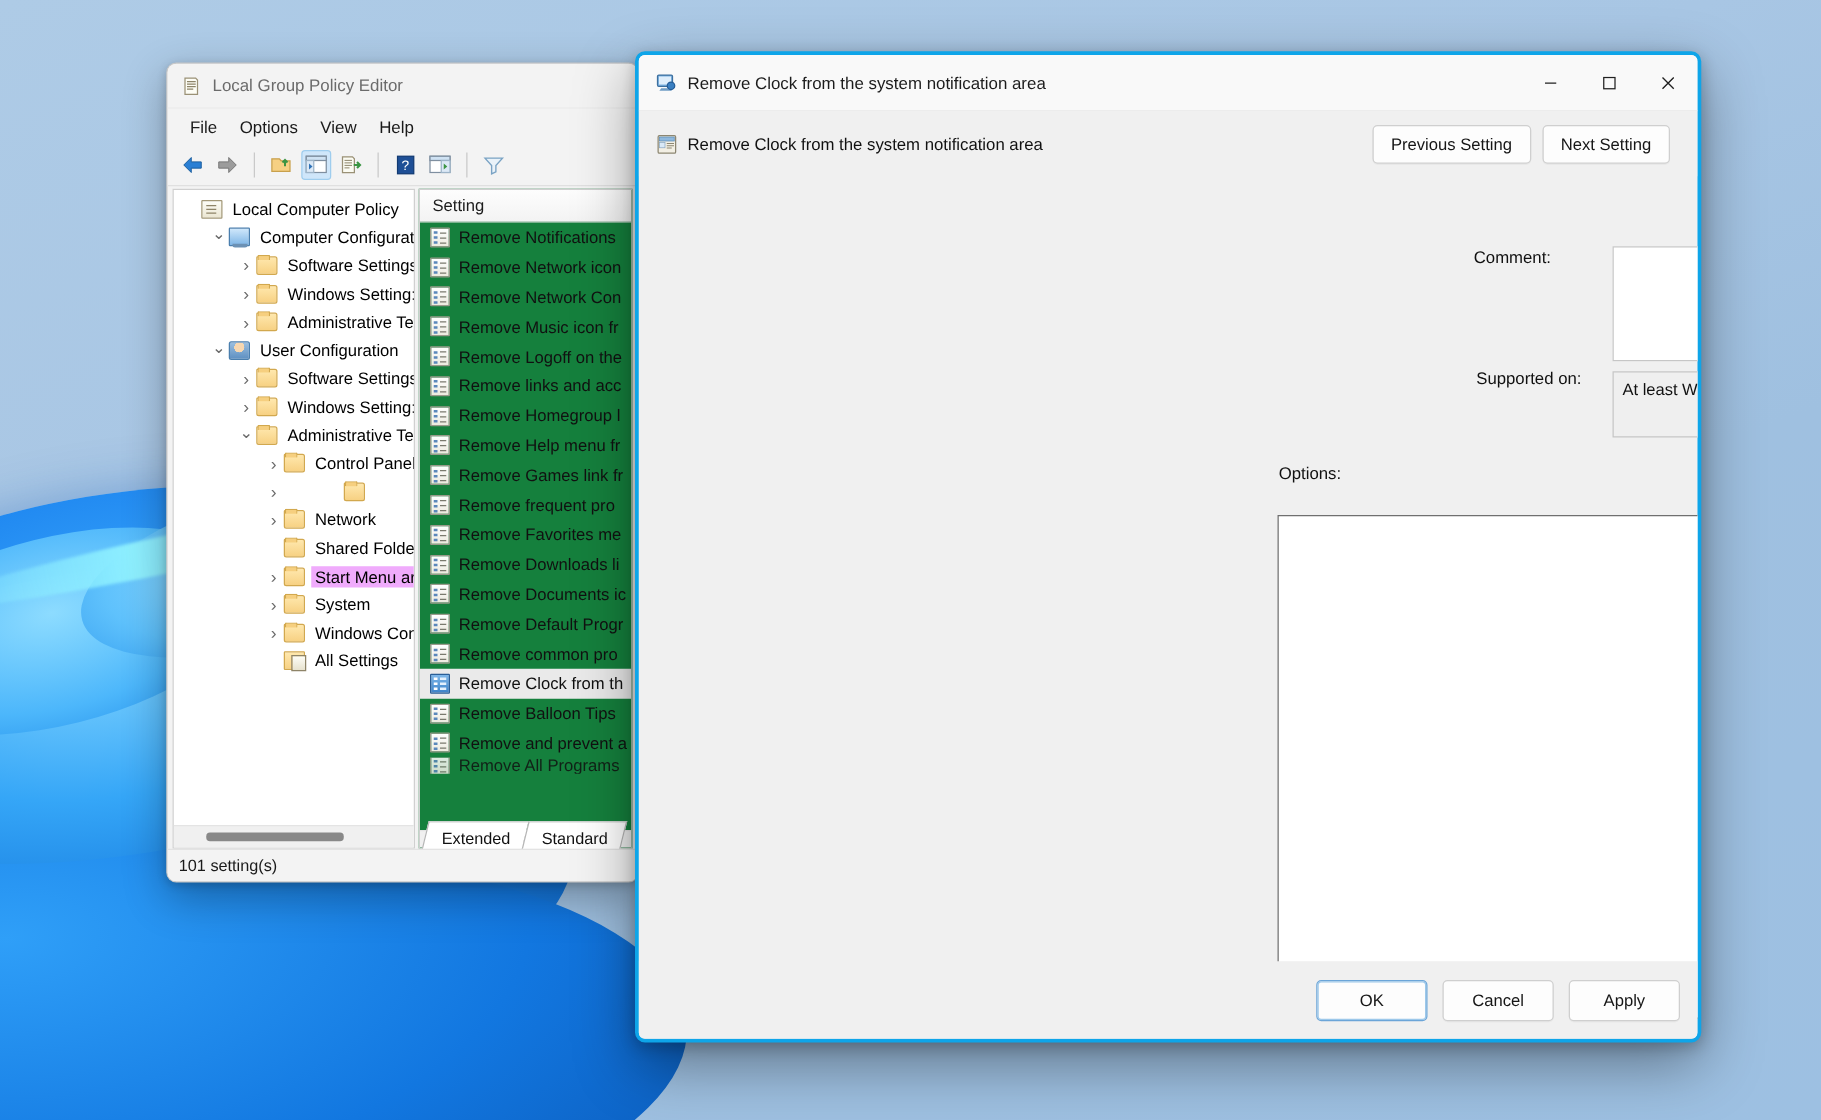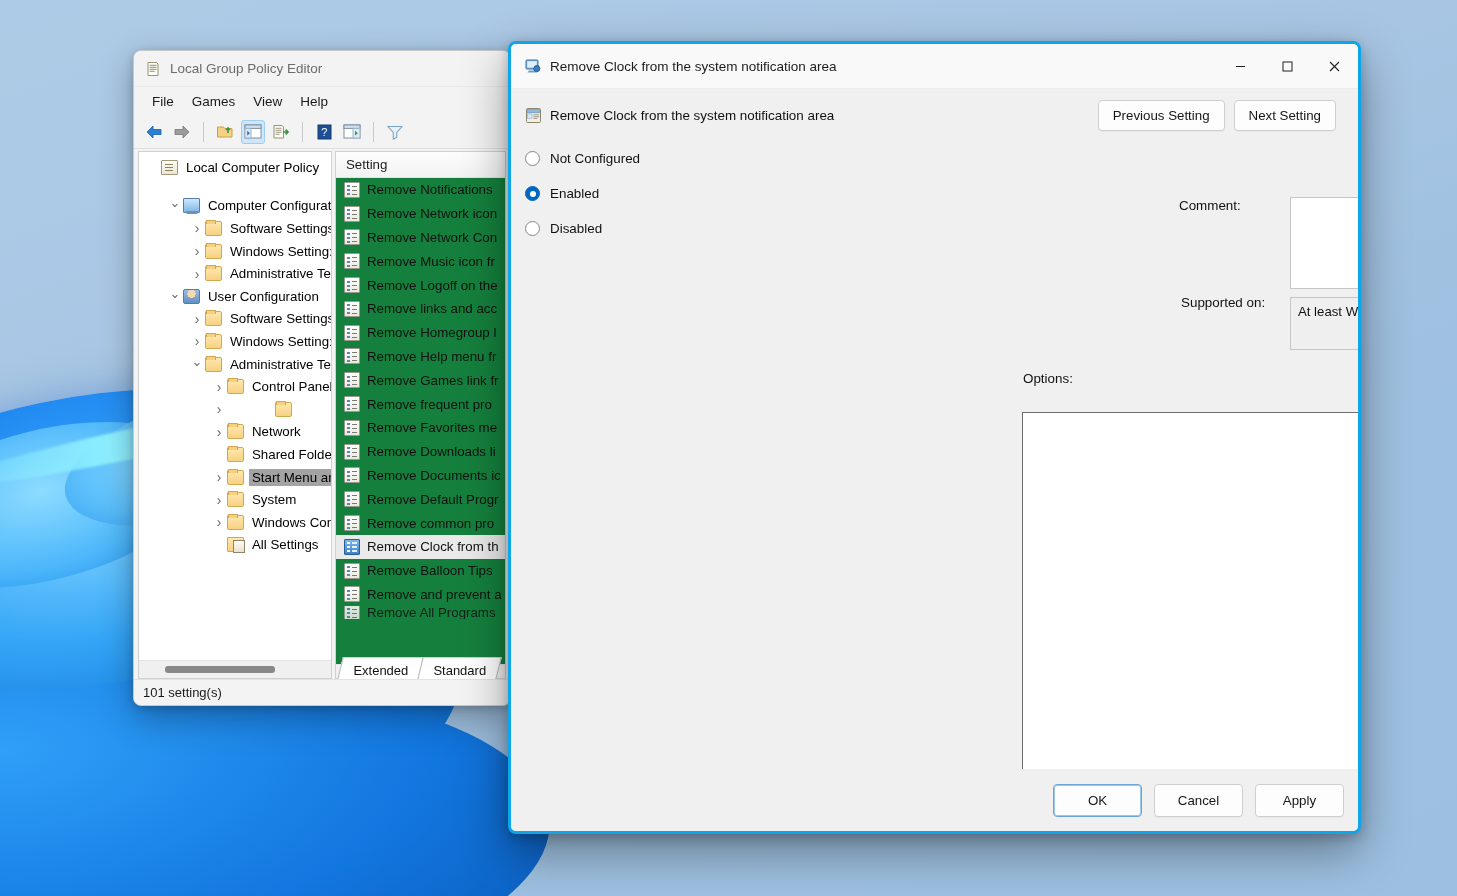--- a/index.html
+++ b/index.html
@@ -129,21 +129,21 @@
     overflow: hidden;
     padding-top: 4px;
   }
   .tree-row {
     display: flex; align-items: center;
     height: 22.6px;
     font-size: 13.3px; color: #000;
     white-space: nowrap;
     padding-right: 2px;
   }
-  .tree-row.sel > .tree-label { background: #a3a3a3; text-align: right; }
+  .tree-row.sel > .tree-label { background: #f0abfc; text-align: right; }
   .tree-label { padding: 1px 3px; }
   .chev {
     width: 16px; text-align: center; color: #6b6b6b;
     font-size: 10px; flex: 0 0 16px;
   }
   .chev.open::before { content: "\2304"; position: relative; top: -3px; font-size: 13px; }
   .chev.closed::before { content: "\203A"; font-size: 14px; }
   .ticon { width: 17px; height: 15px; flex: 0 0 17px; margin-right: 5px; position: relative; }
 
   
@@ -402,21 +402,21 @@
       <svg width="16" height="16" viewBox="0 0 16 16">
         <path d="M3 1.5h8.5l1.5 1.5v11.5H3z" fill="#fdfdf5" stroke="#9a9176"></path>
         <path d="M4.6 4.3h7M4.6 6.3h7M4.6 8.3h7M4.6 10.3h5" stroke="#8d8469" stroke-width="0.9"></path>
       </svg>
     </span>
     <span id="gpe-title-text">Local Group Policy Editor</span>
   </div>
 
   <div id="gpe-menubar">
     <span class="menu-item">File</span>
-    <span class="menu-item">Games</span>
+    <span class="menu-item">Options</span>
     <span class="menu-item">View</span>
     <span class="menu-item">Help</span>
   </div>
 
   <div id="gpe-toolbar">
     <div class="tb-btn">
       <svg width="18" height="16" viewBox="0 0 18 16">
           <path d="M8 2 L2 8 L8 14 V10.5 H16 V5.5 H8 Z" fill="#2a7fd4" stroke="#1c5f9e" stroke-width=".8"></path>
         </svg>
     </div>
@@ -472,21 +472,21 @@
 
   <div id="gpe-body">
 
     <div id="tree-pane">
       <div id="tree-scroll">
           <div class="tree-row" style="padding-left: 6px;">
             <span class="chev"></span>
             <span class="ticon ic-doc"></span>
             <span class="tree-label">Local Computer Policy</span>
           </div>
-          <div class="tree-row" style="padding-left: 28px; margin-top: 16px;">
+          <div class="tree-row" style="padding-left: 28px;">
             <span class="chev open"></span>
             <span class="ticon ic-comp"></span>
             <span class="tree-label">Computer Configurat</span>
           </div>
           <div class="tree-row" style="padding-left: 50px;">
             <span class="chev closed"></span>
             <span class="ticon ic-folder"></span>
             <span class="tree-label">Software Settings</span>
           </div>
           <div class="tree-row" style="padding-left: 50px;">
@@ -707,34 +707,20 @@
         <path d="M8.4 7.8h5.8M8.4 9.6h5.8M8.4 11.4h4" stroke="#8c8671" stroke-width=".8"></path>
       </svg>
     </span>
     <span id="dlg-head-title">Remove Clock from the system notification area</span>
     <div id="dlg-head-btns">
       <button class="btn">Previous Setting</button>
       <button class="btn">Next Setting</button>
     </div>
   </div>
 
-  <div id="state-section">
-    <label class="radio-row">
-      <span class="radio"></span>
-      <span>Not Configured</span>
-    </label>
-    <label class="radio-row">
-      <span class="radio checked"></span>
-      <span>Enabled</span>
-    </label>
-    <label class="radio-row">
-      <span class="radio"></span>
-      <span>Disabled</span>
-    </label>
-  </div>
 
   <div id="comment-label">Comment:</div>
   <div class="field" id="comment-box">
     <div class="field-text"></div>
 
   </div>
 
   <div id="supported-label">Supported on:</div>
   <div class="field" id="supported-box">
     <div class="field-text">At least Windows Server 2003 operating systems or Windows XP Professional</div>

